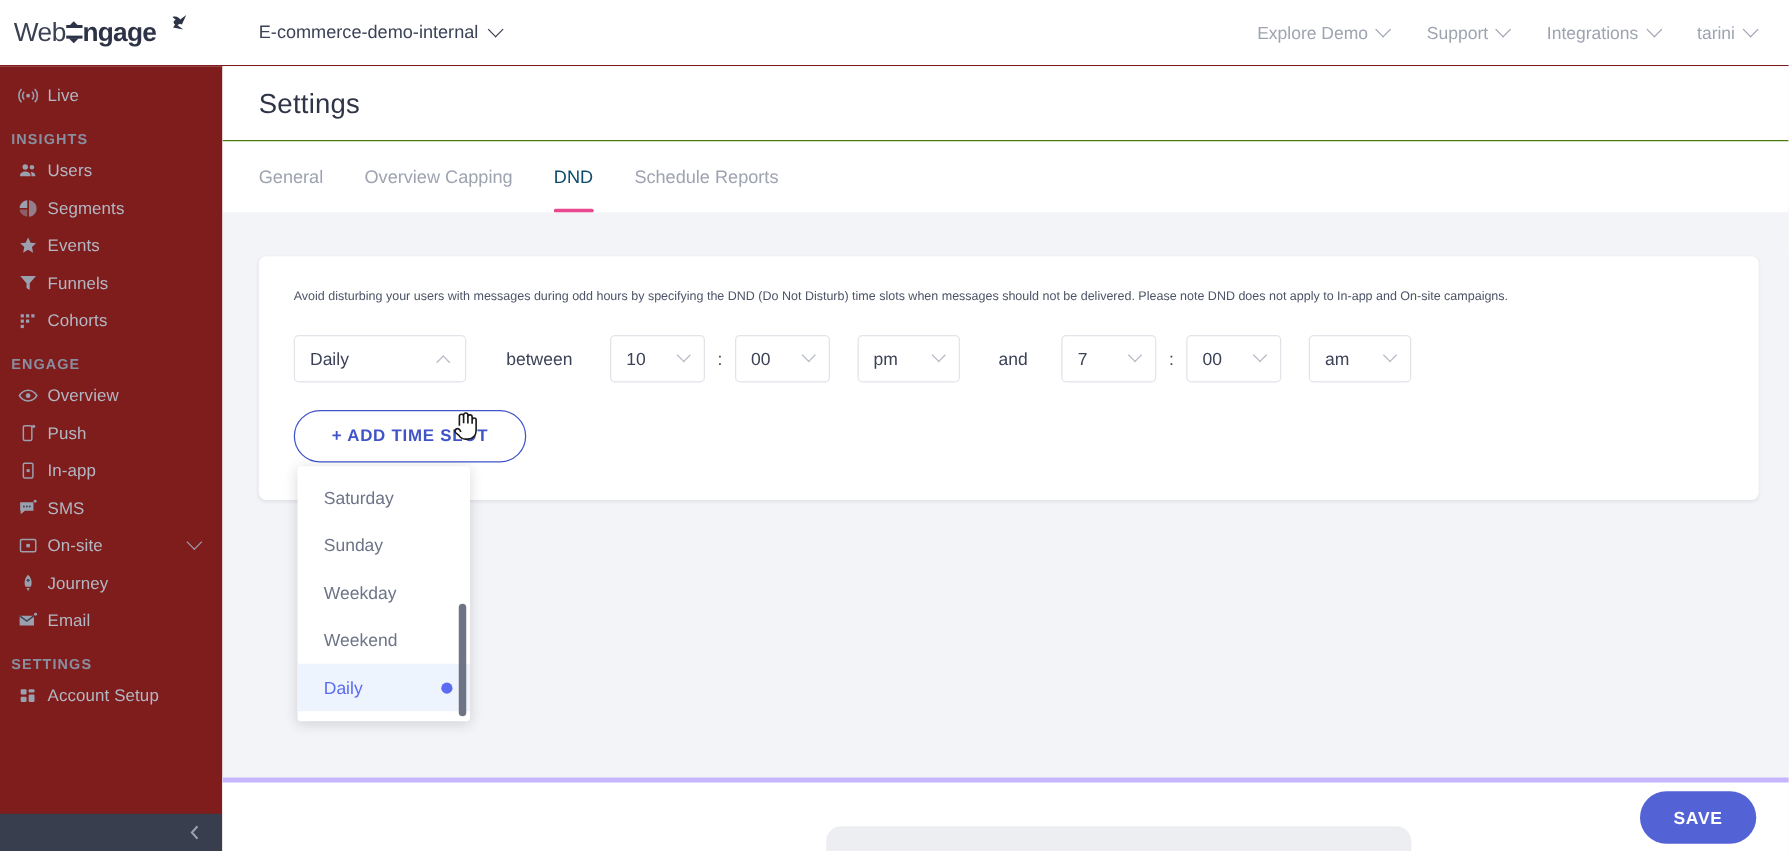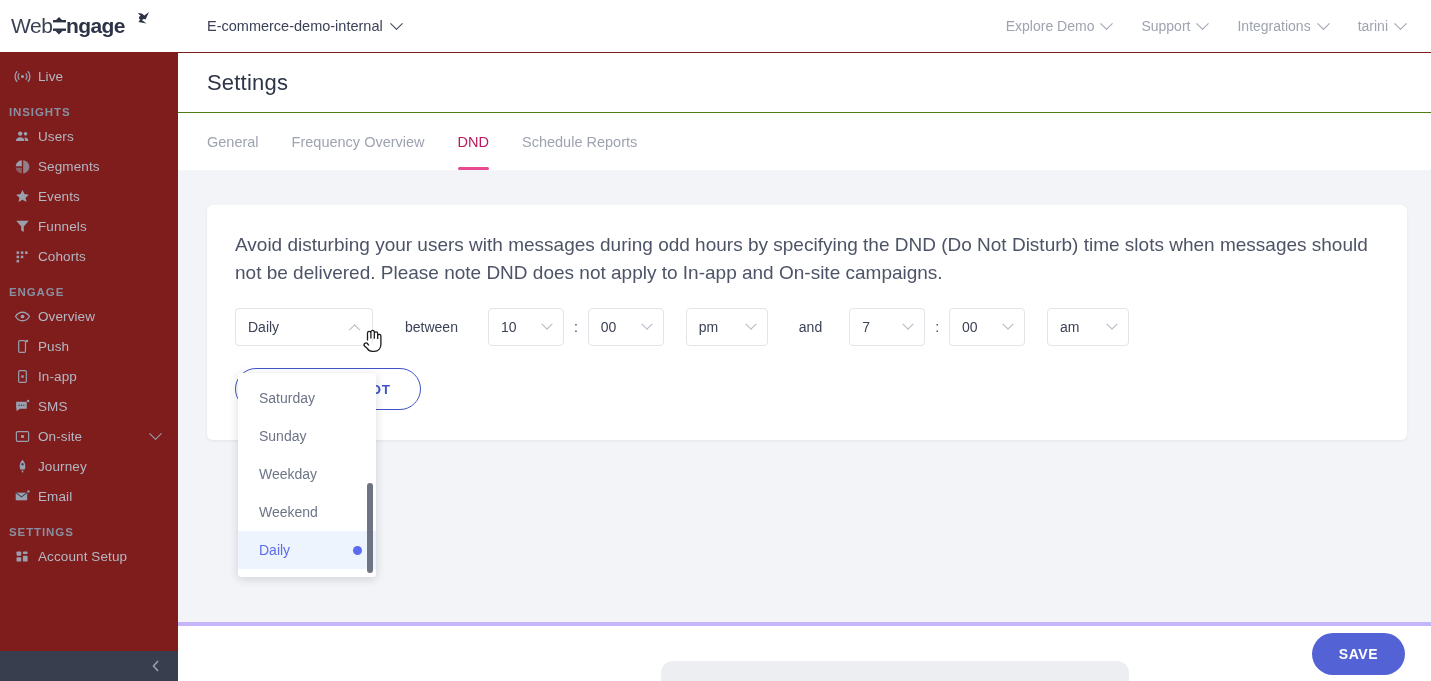--- a/index.html
+++ b/index.html
@@ -100,41 +100,41 @@
     display: flex; align-items: stretch;
     padding-left: 29px;
     position: relative;
   }
   .tab {
     display:flex; align-items:center;
     margin-right: 33px;
     font-size: 14.5px; color: #9ea3b0;
     cursor: pointer; position: relative;
   }
-  .tab.active { color: #be185d; }
+  .tab.active { color: #0c4a6e; }
   .tab.active::after {
     content:''; position:absolute; left: 0; right: 0; bottom: 0;
     height: 3px; background: #e8498f; border-radius: 2px;
   }
 
   .panel-area {
     position: relative;
     height: 511px;
     background: #f3f4f7;
     padding: 35px 25px 0 29px;
   }
   .card {
     width: 1200px;
     background: #fff;
     border-radius: 6px;
     box-shadow: 0 1px 3px rgba(30,35,60,.08);
     padding: 26px 28px 30px 28px;
   }
   .desc {
-    font-size: 19px; color: #4d5467; line-height: 1.45;
+    font-size: 10px; color: #4d5467; line-height: 1.45;
     max-width: 1180px;
   }
   .row {
     margin-top: 22px;
     display: flex; align-items: center;
   }
   .sel {
     height: 38px;
     border: 1px solid #e2e4ea;
     border-radius: 4px;
@@ -456,21 +456,21 @@
 
   <div class="page-header">
     <div class="page-title">Settings</div>
   </div>
 
   <div class="tabbar">
     <div class="tab">
       <span>General</span>
     </div>
     <div class="tab">
-      <span>Frequency Overview</span>
+      <span>Overview Capping</span>
     </div>
     <div class="tab active">
       <span>DND</span>
     </div>
     <div class="tab">
       <span>Schedule Reports</span>
     </div>
   </div>
 
   <div class="panel-area">

